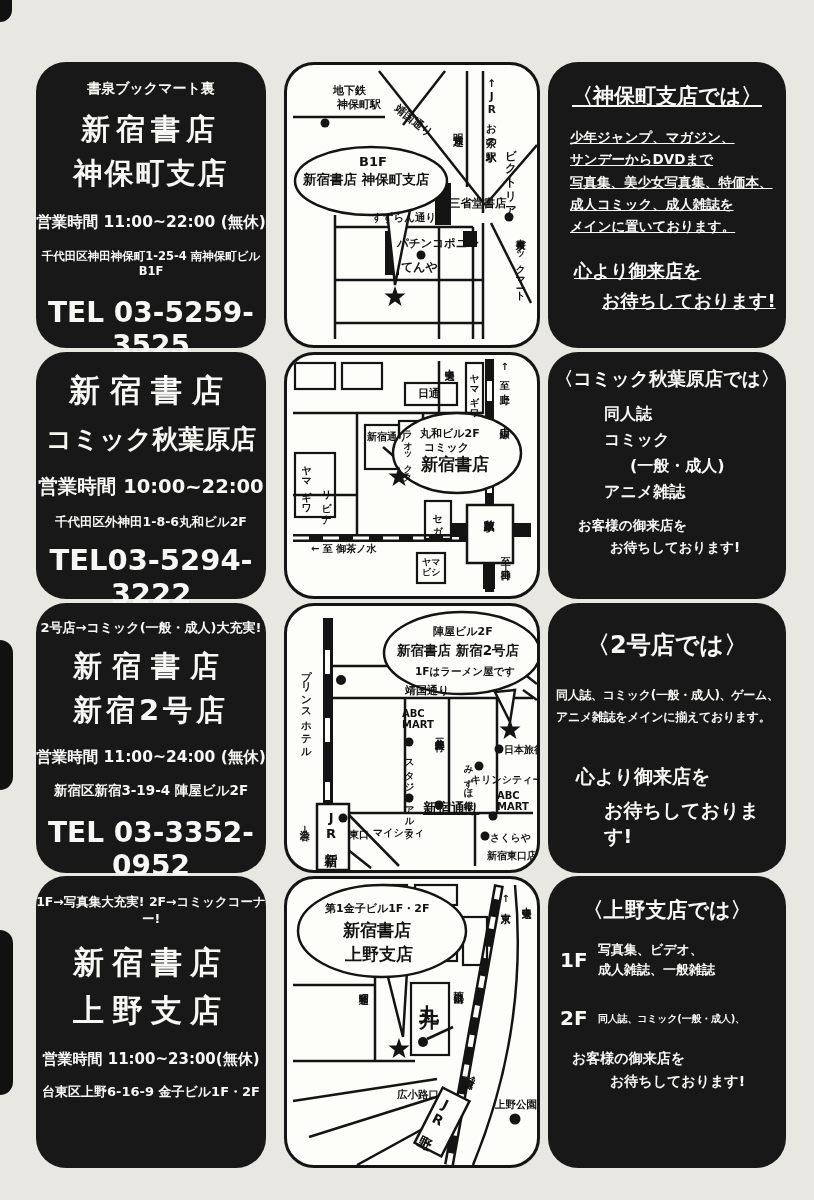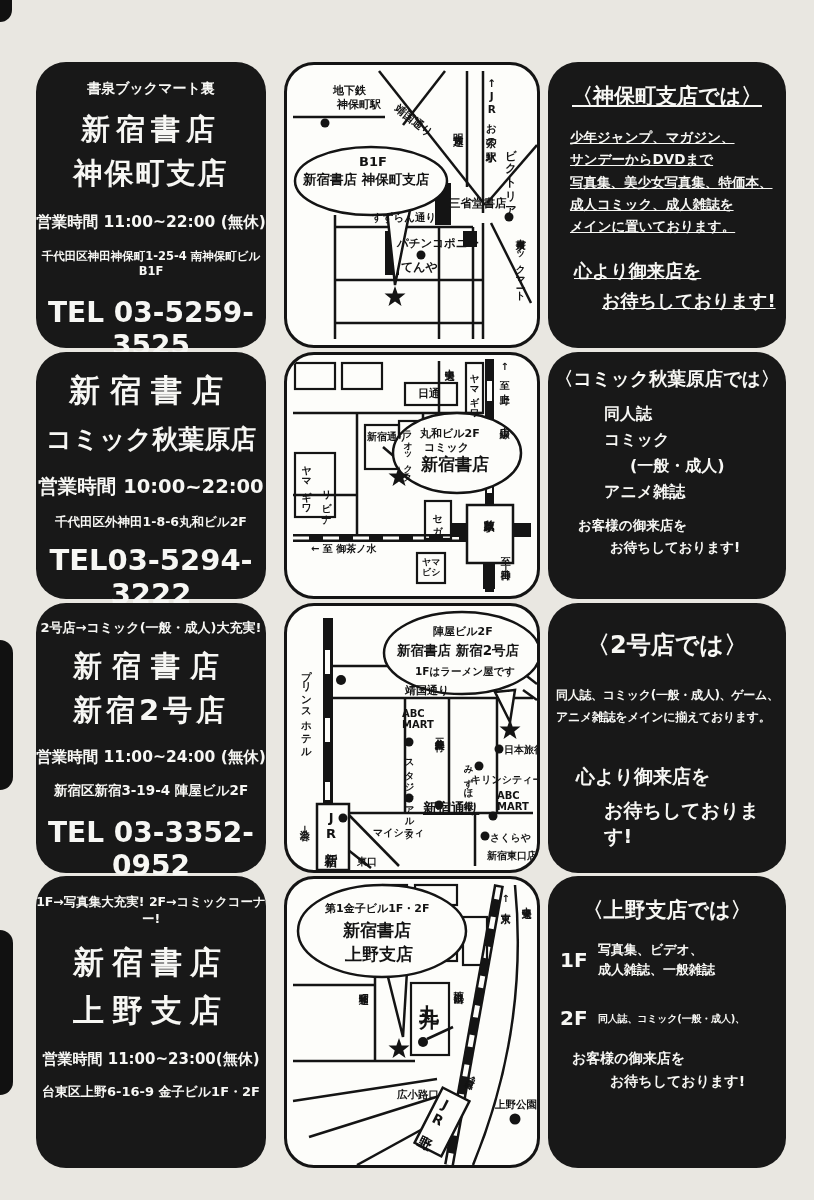--- a/index.html
+++ b/index.html
@@ -233,21 +233,21 @@
   <div class="ml v" style="left:147px;top:124px;font-size:9.5px;">三井住友銀行</div>
   <div class="ml v" style="left:117px;top:146px;font-size:9.5px;">スタジオアルタ</div>
   <div class="ml v" style="left:176px;top:152px;font-size:9.5px;">みずほ銀行</div>
   <div class="ml" style="left:184px;top:168px;font-size:10px;">キリンシティー</div>
   <div class="ml wrap" style="left:210px;top:184px;font-size:10px;width:36px;">ABC MART</div>
   <div class="ml" style="left:217px;top:138px;font-size:10px;">日本旅行</div>
   <div class="ml" style="left:136px;top:195px;font-size:14px;text-decoration:underline;">新宿通り</div>
   <div class="ml v" style="left:36px;top:204px;font-size:13px;">JR新宿</div>
   <div class="ml v" style="left:12px;top:216px;font-size:10px;">渋谷↓</div>
   <div class="ml" style="left:60px;top:221px;font-size:10px;margin-left:26px;">マイシティ</div>
-  <div class="ml" style="left:62px;top:250px;font-size:10px;padding-left:8px;">東口</div>
+  <div class="ml" style="left:62px;top:223px;font-size:10px;">東口</div>
   <div class="ml" style="left:203px;top:226px;font-size:10px;">さくらや</div>
   <div class="ml" style="left:200px;top:244px;font-size:10px;">新宿東口店</div>
 </div>
 
 <div class="blk" style="left:548px;top:603px;width:238px;height:270px;">
   <div class="dhead" style="font-size:24px;margin-top:26px;">〈2号店では〉</div>
   <div style="margin:24px 0 0 8px;font-size:12px;line-height:1.8;font-weight:bold;letter-spacing:-0.3px;">
     <div>同人誌、コミック(一般・成人)、ゲーム、</div>
     <div>アニメ雑誌をメインに揃えております。</div>
   </div>

